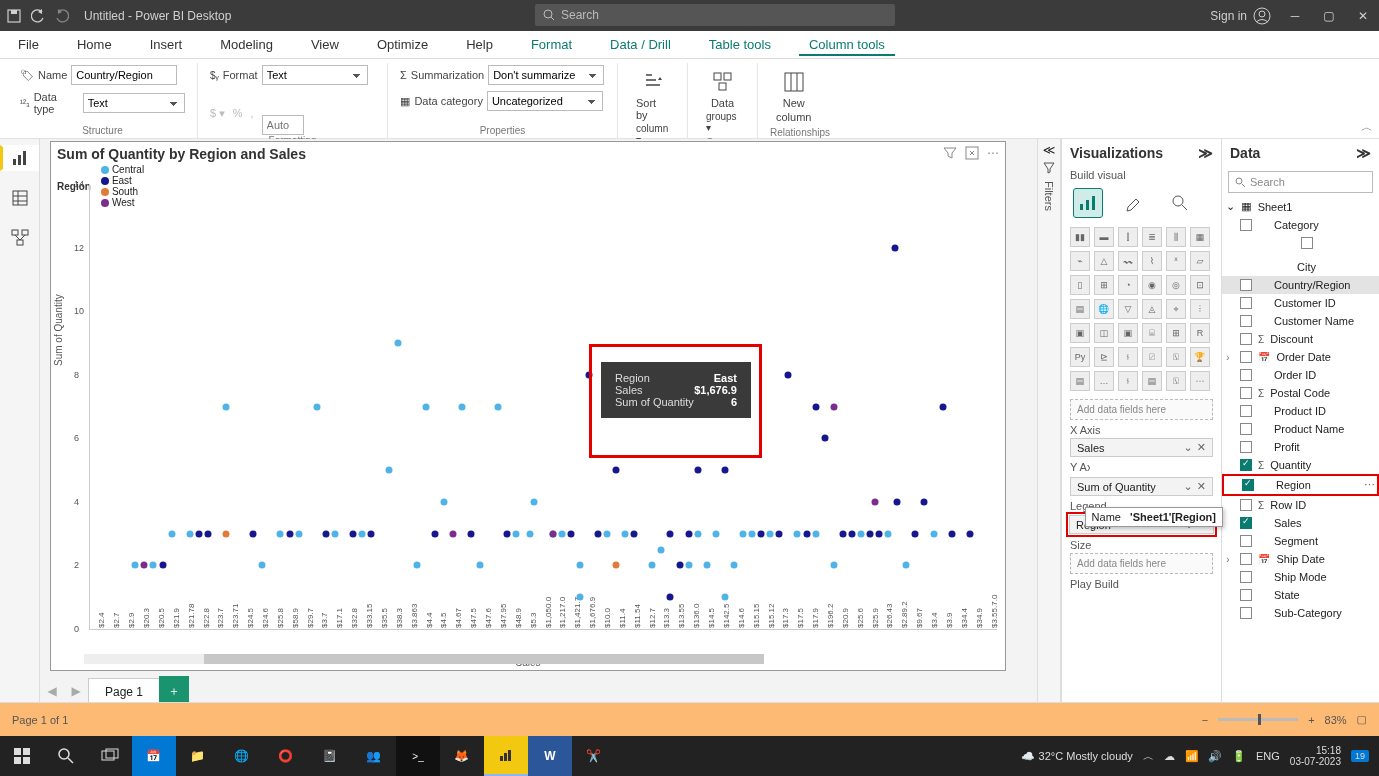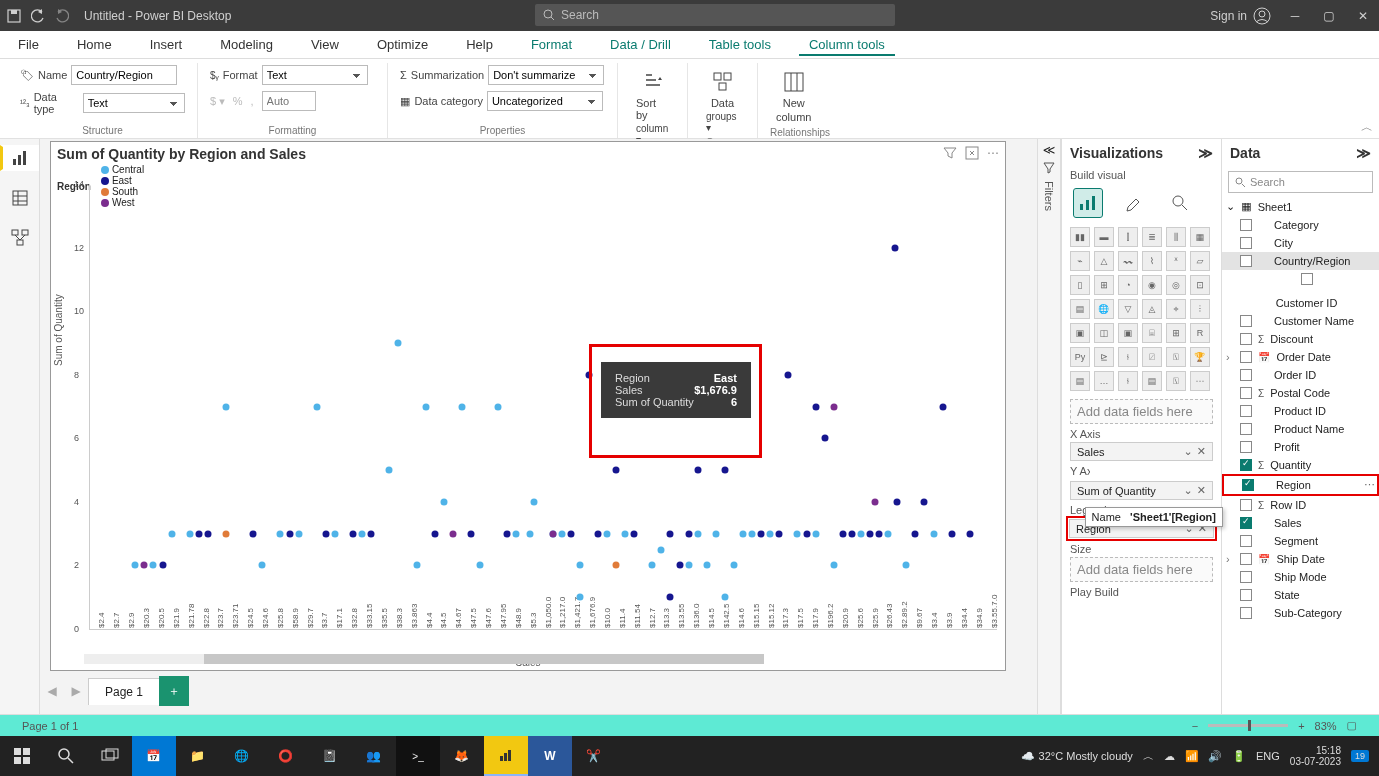--- a/index.html
+++ b/index.html
@@ -67,21 +67,21 @@
 .vizpane { width:160px; background:#fff; border-left:1px solid #ddd; display:flex; flex-direction:column; }
 .pane-hdr { display:flex; align-items:center; justify-content:space-between; padding:6px 8px; font-size:14px; font-weight:600; color:#333; }
 .pane-sub { font-size:11px; color:#555; padding:2px 8px; }
 .vizmodes { display:flex; gap:18px; padding:6px 12px; }
 .vizmodes .vm { width:28px; height:28px; display:flex; align-items:center; justify-content:center; border-radius:2px; }
 .vizmodes .vm.active { background:#d0ece8; outline:1px solid #0a7b6f; }
 .vizgrid { display:grid; grid-template-columns:repeat(6, 20px); gap:4px; padding:4px 8px; }
 .vizgrid .vg { width:20px; height:20px; background:#eee; border:1px solid #ccc; display:flex; align-items:center; justify-content:center; font-size:9px; color:#666; }
 .fieldwell { padding:4px 8px; font-size:11px; }
 .fieldwell .fwlabel { color:#555; margin:4px 0 2px 0; }
-.fieldwell .fwslot { border:1px dashed #bbb; padding:4px 6px; color:#888; font-size:13px; background:#fafafa; }
+.fieldwell .fwslot { border:1px dashed #bbb; padding:4px 6px; color:#888; font-size:10px; background:#fafafa; }
 .fieldwell .fwchip { border:1px solid #ccc; background:#f3f3f3; padding:2px 6px; display:flex; justify-content:space-between; align-items:center; font-size:11px; }
 .fieldwell .fwchip .chipact { color:#666; display:flex; gap:4px; }
 .fw-tooltip { position:absolute; background:#fff; border:1px solid #999; padding:3px 6px; font-size:11px; box-shadow:2px 2px 4px rgba(0,0,0,0.2); }
 
 
 .datapane { width:158px; background:#fff; border-left:1px solid #ddd; display:flex; flex-direction:column; }
 .datapane .dsearch { margin:4px 6px; border:1px solid #bbb; height:22px; display:flex; align-items:center; padding:0 6px; color:#888; font-size:11px; }
 .dtree { flex:1; overflow:auto; font-size:11px; }
 .dtree .dnode { padding:3px 6px 3px 18px; display:flex; align-items:center; gap:6px; cursor:pointer; }
 .dtree .dnode.table { padding-left:4px; font-weight:400; }
@@ -91,21 +91,21 @@
 .dtree .chk.checked::after { content:"✓"; color:#fff; font-size:9px; position:absolute; left:1px; top:-2px; }
 .dtree .sigma { font-size:10px; color:#555; }
 .pagebar { position:absolute; left:40px; bottom:0; height:34px; display:flex; align-items:center; gap:0; }
 .pagebar .navpg { width:24px; height:24px; display:flex; align-items:center; justify-content:center; color:#aaa; }
 .pagebar .ptab { padding:6px 16px; background:#fff; border:1px solid #ccc; border-bottom:none; font-size:12px; }
 .pagebar .addpg { width:30px; height:30px; background:#1a936f; color:#fff; display:flex; align-items:center; justify-content:center; margin-left:-1px; }
 .bottom-scroll { position:absolute; left:44px; right:360px; bottom:36px; height:10px; background:#eee; }
 .bottom-scroll .thumb { position:absolute; left:120px; width:560px; height:10px; background:#c7c7c7; }
 
 
-.statusbar { position:absolute; left:0; right:0; bottom:0; height:22px; background:#5eead4; border-top:1px solid #ddd; display:flex; align-items:center; padding:0 22px; font-size:11px; color:#555; }
+.statusbar { position:absolute; left:0; right:0; bottom:0; height:34px; background:#fdba74; border-top:1px solid #ddd; display:flex; align-items:center; padding:0 12px; font-size:11px; color:#555; }
 .statusbar .sright { margin-left:auto; display:flex; align-items:center; gap:10px; }
 .zoom-slider { width:80px; height:3px; background:#bbb; position:relative; }
 .zoom-slider .zknob { position:absolute; left:50%; top:-4px; width:3px; height:11px; background:#555; }
 
 
 .taskbar { position:absolute; left:0; right:0; bottom:0; height:40px; background:#222; display:flex; align-items:center; }
 body { height:776px; }
 .statusbar { bottom:40px; }
 .main { bottom:62px; }
 .taskbar .tbtn { width:44px; height:40px; display:flex; align-items:center; justify-content:center; color:#ddd; }
@@ -195,21 +195,21 @@
     <div class="gbody" style="flex-direction:column;gap:6px">
       <div class="rfield">
           <span style="font-size:10px">$ᵧ</span>
           <span>Format</span> 
           <select style="width:106px"><option>Text</option></select>
         </div>
       <div class="rfield" style="gap:8px;color:#bbb">
         <span>$ ▾</span>
         <span>%</span>
         <span>,</span>
-        <input style="width: 54px; color: rgb(187, 187, 187);" placeholder="Auto">
+        <input style="width: 42px; color: rgb(187, 187, 187); margin-top: 24px;" placeholder="Auto">
       </div>
     </div>
     <div class="glabel">Formatting</div>
   </div>
   <div class="rgroup" style="width:230px">
     <div class="gbody" style="flex-direction:column;gap:6px">
       <div class="rfield">
           <span>Σ</span>
           <span>Summarization</span> 
           <select style="width:116px"><option>Don't summarize</option></select>
@@ -670,31 +670,31 @@
         <div class="dnode table">
           <span>⌄</span>
           <span>▦</span>
           <span>Sheet1</span>
         </div>
         <div class="dnode" style="position: relative;">
           <span class="chk"></span>
           <span style="width:10px"></span>
           <span>Category</span>
         </div>
-        <div class="dnode" style="position: relative;">
+        <div class="dnode" style="position: relative; flex-direction: column;">
           <span class="chk"></span>
           <span style="width:10px"></span>
           <span>City</span>
         </div>
         <div class="dnode selected" style="position: relative;">
           <span class="chk"></span>
           <span style="width:10px"></span>
           <span>Country/Region</span>
         </div>
-        <div class="dnode" style="position: relative; flex-direction: column;">
+        <div class="dnode" style="position: relative;">
           <span class="chk"></span>
           <span style="width:10px"></span>
           <span>Customer ID</span>
         </div>
         <div class="dnode" style="position: relative;">
           <span class="chk"></span>
           <span style="width:10px"></span>
           <span>Customer Name</span>
         </div>
         <div class="dnode" style="position: relative;">

